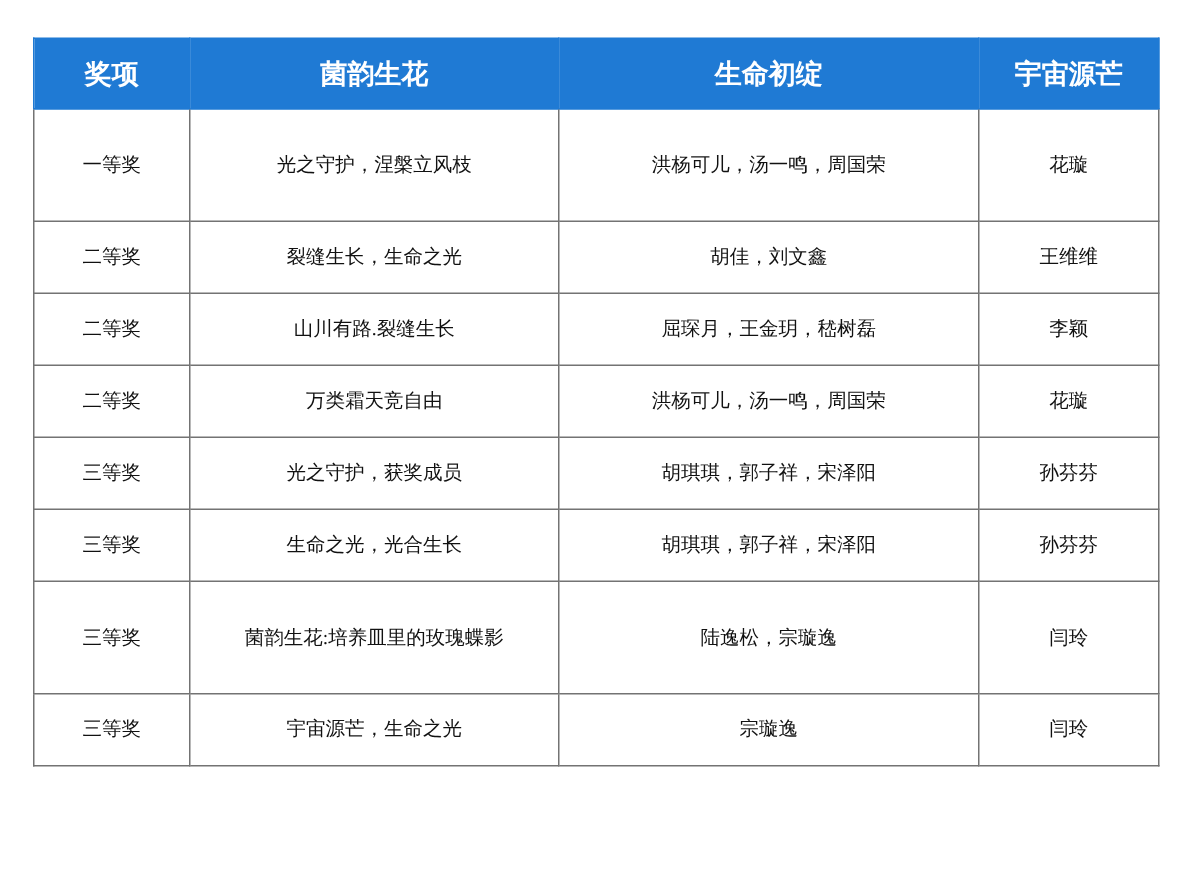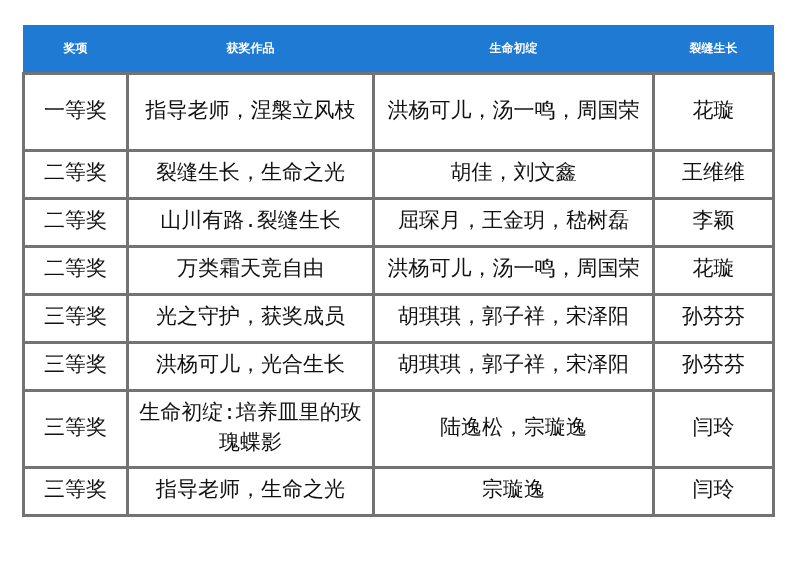--- a/index.html
+++ b/index.html
@@ -28,34 +28,34 @@
     border-collapse: collapse;
     table-layout: fixed;
   }
   table.award-table col.c-award   { width: 104px; }
   table.award-table col.c-work    { width: 246px; }
   table.award-table col.c-members { width: 280px; }
   table.award-table col.c-teacher { width: 120px; }
 
   table.award-table th,
   table.award-table td {
-    border: 3px solid #737373;
+    border: 1px solid #737373;
     text-align: center;
     vertical-align: middle;
-    font-size: 21px;
+    font-size: 13px;
     line-height: 1.45;
     padding: 6px 8px;
-    font-family: Liberation Mono, monospace;
+    font-family: Liberation Serif, serif;
     word-wrap: break-word;
   }
   table.award-table thead th {
     background: #1f7ad4;
     color: #ffffff;
     font-weight: bold;
-    font-size: 12px;
+    font-size: 18px;
     height: 36px;
     padding: 5px 6px;
     font-family: "Liberation Sans", sans-serif;
     border: 1px solid #1f7ad4;
   }
   table.award-table tbody tr {
     height: 48px;
   }
   table.award-table tbody td {
     color: #111111;
@@ -69,29 +69,29 @@
   <table class="award-table">
     <colgroup>
       <col class="c-award">
       <col class="c-work">
       <col class="c-members">
       <col class="c-teacher">
     </colgroup>
     <thead>
       <tr>
         <th>奖项</th>
-        <th>获奖作品</th>
+        <th>菌韵生花</th>
         <th>生命初绽</th>
-        <th>裂缝生长</th>
+        <th>宇宙源芒</th>
       </tr>
     </thead>
     <tbody>
       <tr class="row-tall">
         <td>一等奖</td>
-        <td>指导老师，涅槃立风枝</td>
+        <td>光之守护，涅槃立风枝</td>
         <td>洪杨可儿，汤一鸣，周国荣</td>
         <td>花璇</td>
       </tr>
       <tr>
         <td>二等奖</td>
         <td>裂缝生长，生命之光</td>
         <td>胡佳，刘文鑫</td>
         <td>王维维</td>
       </tr>
       <tr>
@@ -107,31 +107,31 @@
         <td>花璇</td>
       </tr>
       <tr>
         <td>三等奖</td>
         <td>光之守护，获奖成员</td>
         <td>胡琪琪，郭子祥，宋泽阳</td>
         <td>孙芬芬</td>
       </tr>
       <tr>
         <td>三等奖</td>
-        <td>洪杨可儿，光合生长</td>
+        <td>生命之光，光合生长</td>
         <td>胡琪琪，郭子祥，宋泽阳</td>
         <td>孙芬芬</td>
       </tr>
       <tr class="row-tall">
         <td>三等奖</td>
-        <td>生命初绽:培养皿里的玫瑰蝶影</td>
+        <td>菌韵生花:培养皿里的玫瑰蝶影</td>
         <td>陆逸松，宗璇逸</td>
         <td>闫玲</td>
       </tr>
       <tr>
         <td>三等奖</td>
-        <td>指导老师，生命之光</td>
+        <td>宇宙源芒，生命之光</td>
         <td>宗璇逸</td>
         <td>闫玲</td>
       </tr>
     </tbody>
   </table>
 </div>
 
 </body></html>

